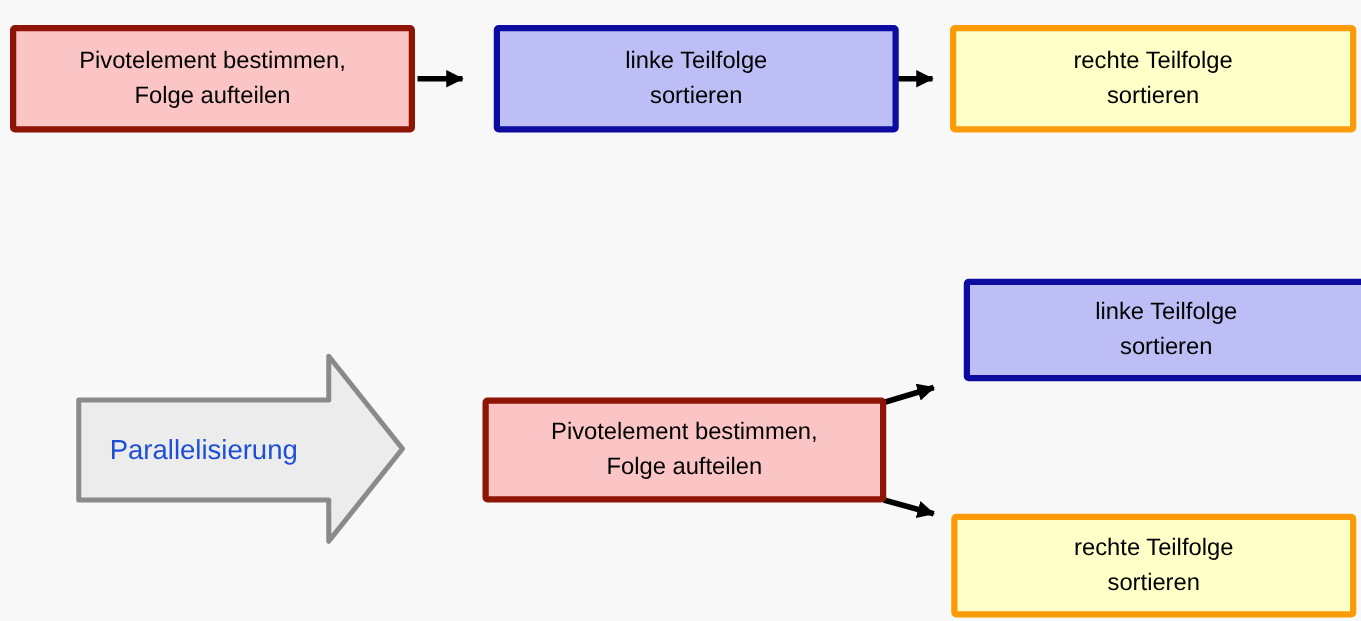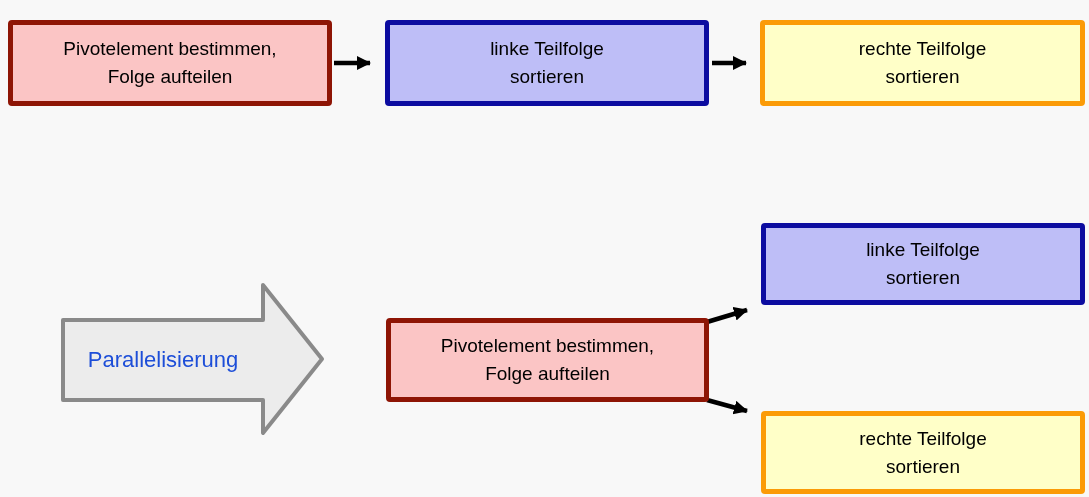--- a/index.html
+++ b/index.html
@@ -36,21 +36,21 @@
   }
   .box-text {
     white-space: pre-line;
     text-align: center;
     font-size: 19px;
     line-height: 28px;
     color: #000000;
     letter-spacing: 0px;
   }
   .pink   { background: var(--pink-fill, #fbc5c5);  border-color: var(--red-border, #8e1505); }
-  .blue   { background: var(--lavender-fill, #bebef7); border-color: var(--blue-border, #0c0ca0); }
+  .blue   { background: var(--lavender-fill, #bebef7); border-color: var(--blue-border, #0c0ca0); margin-left: 10px; }
   .yellow { background: var(--yellow-fill, #ffffc8); border-color: var(--orange-border, #fb9b07); }
 
   
   .b-top-pivot  { left: 8px;   top: 20px;  width: 324px; height: 86px; }
   .b-top-left   { left: 385px; top: 20px;  width: 324px; height: 86px; }
   .b-top-right  { left: 760px; top: 20px;  width: 325px; height: 86px; }
 
   
   .b-bot-left   { left: 761px; top: 223px; width: 324px; height: 82px; }
   .b-bot-pivot  { left: 386px; top: 318px; width: 323px; height: 84px; }

